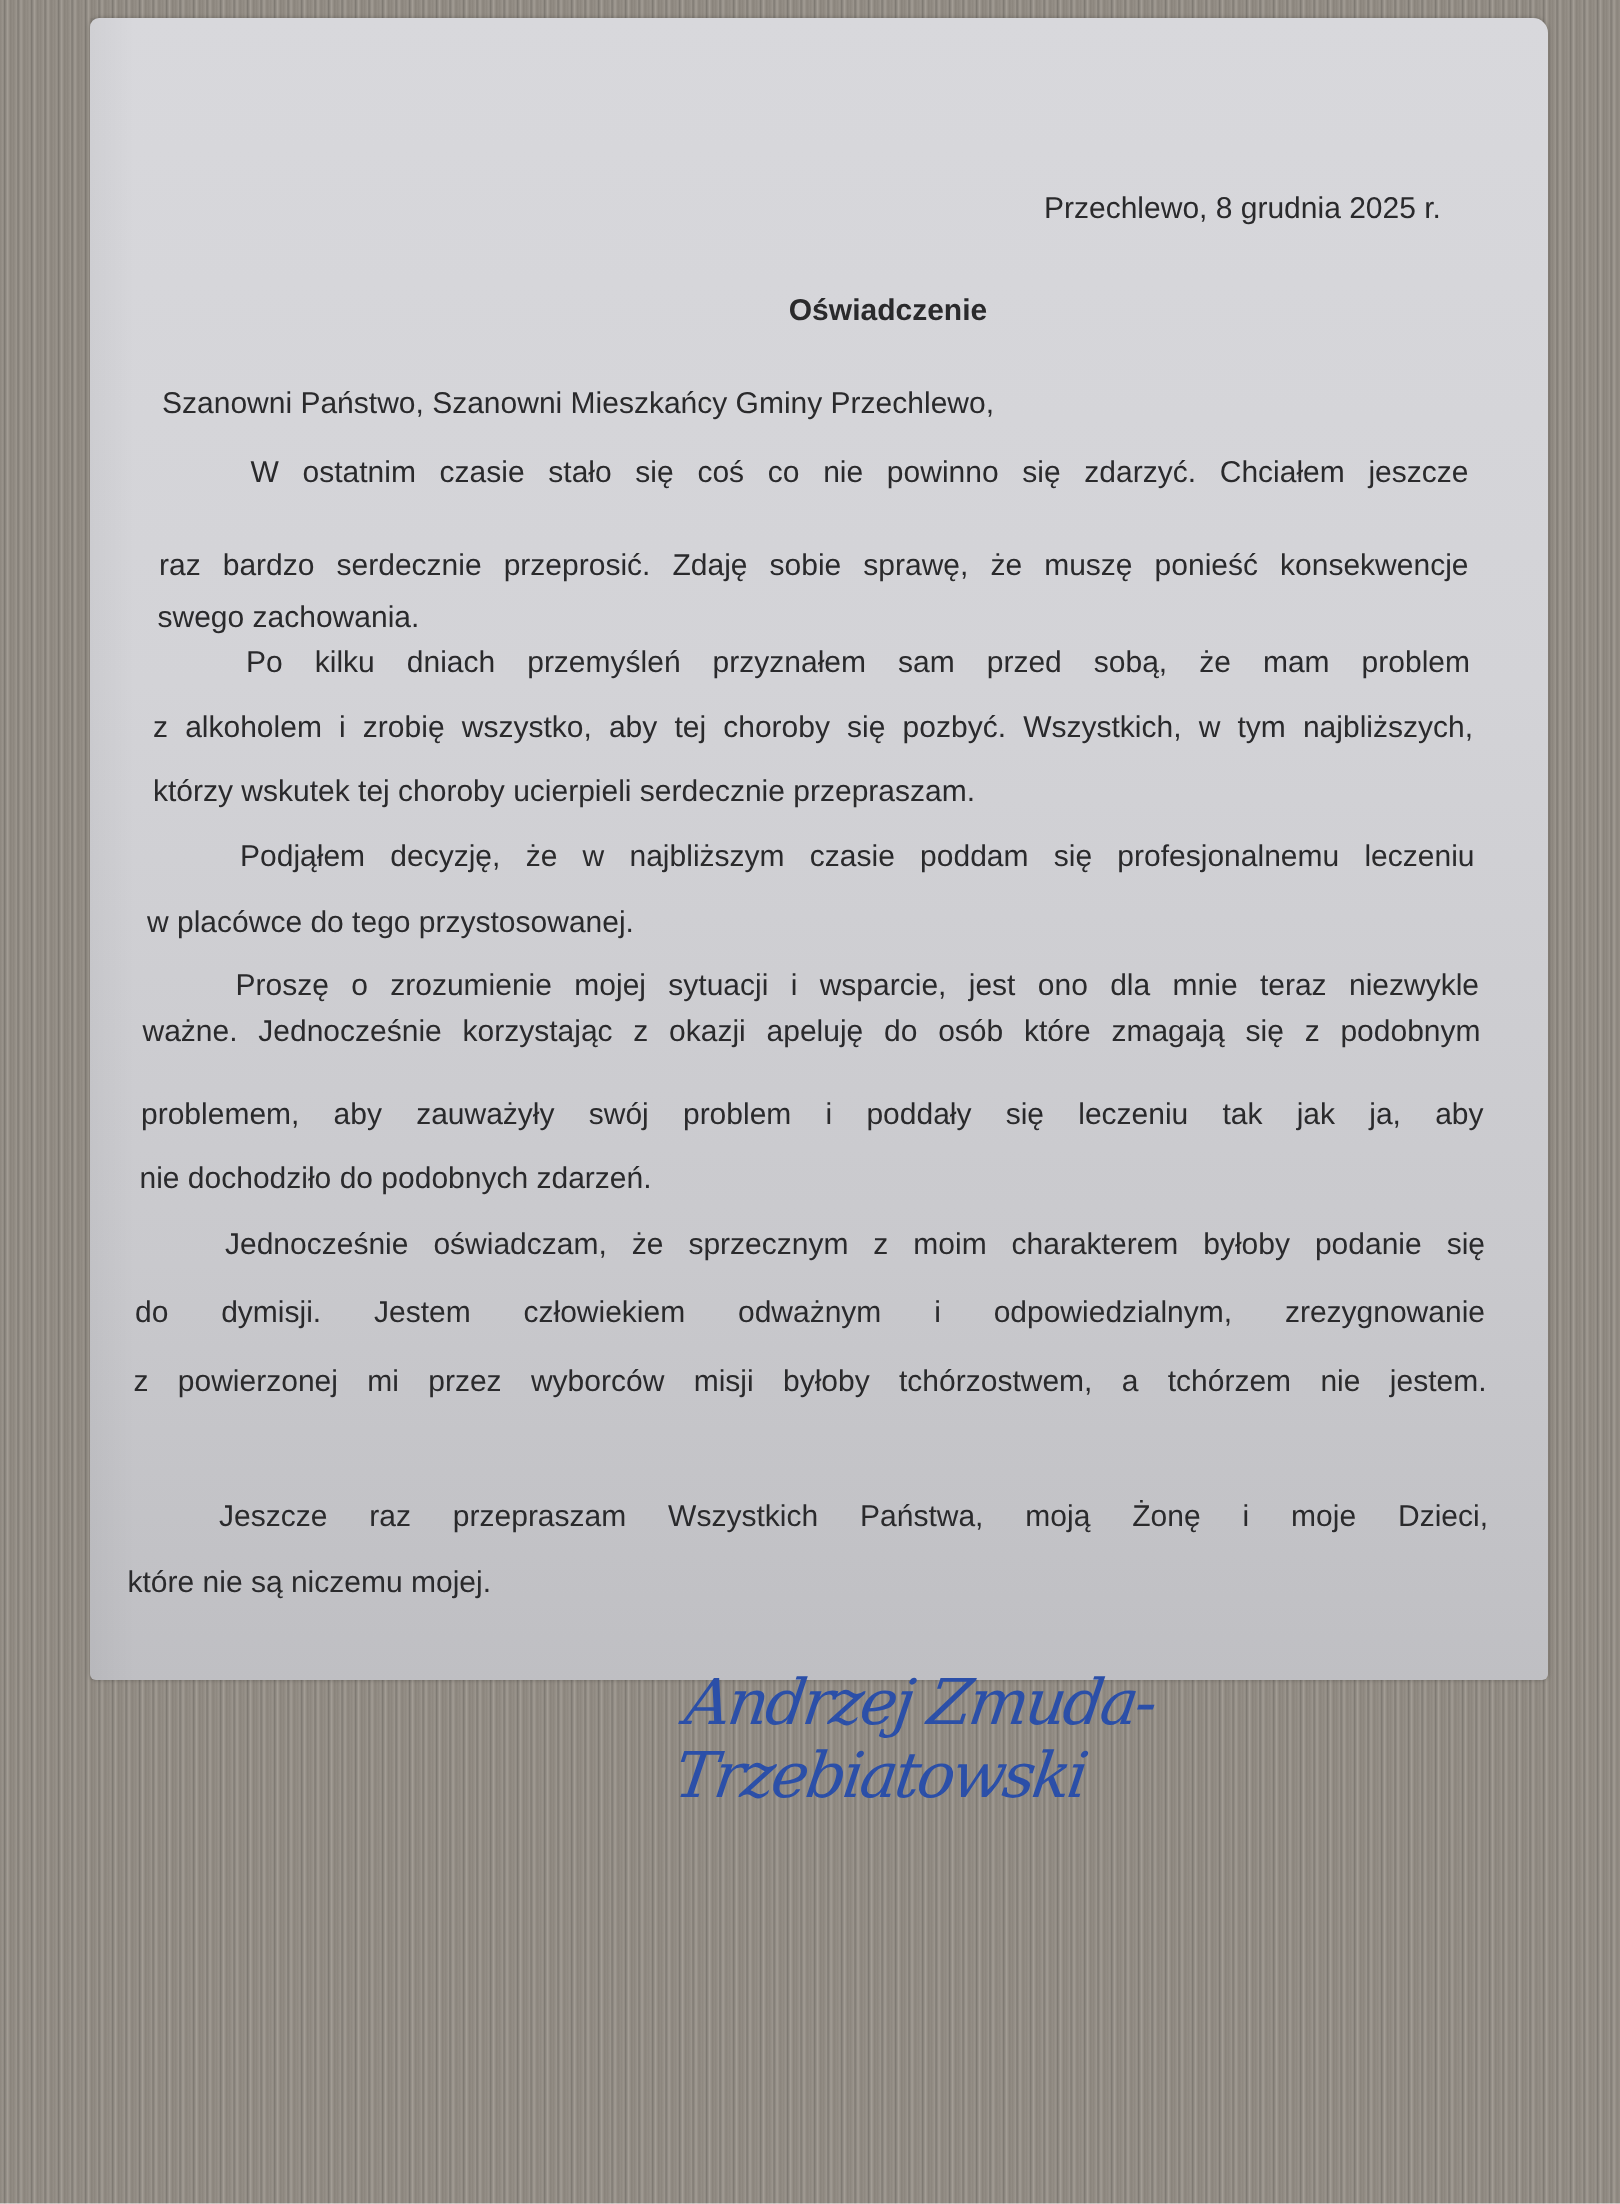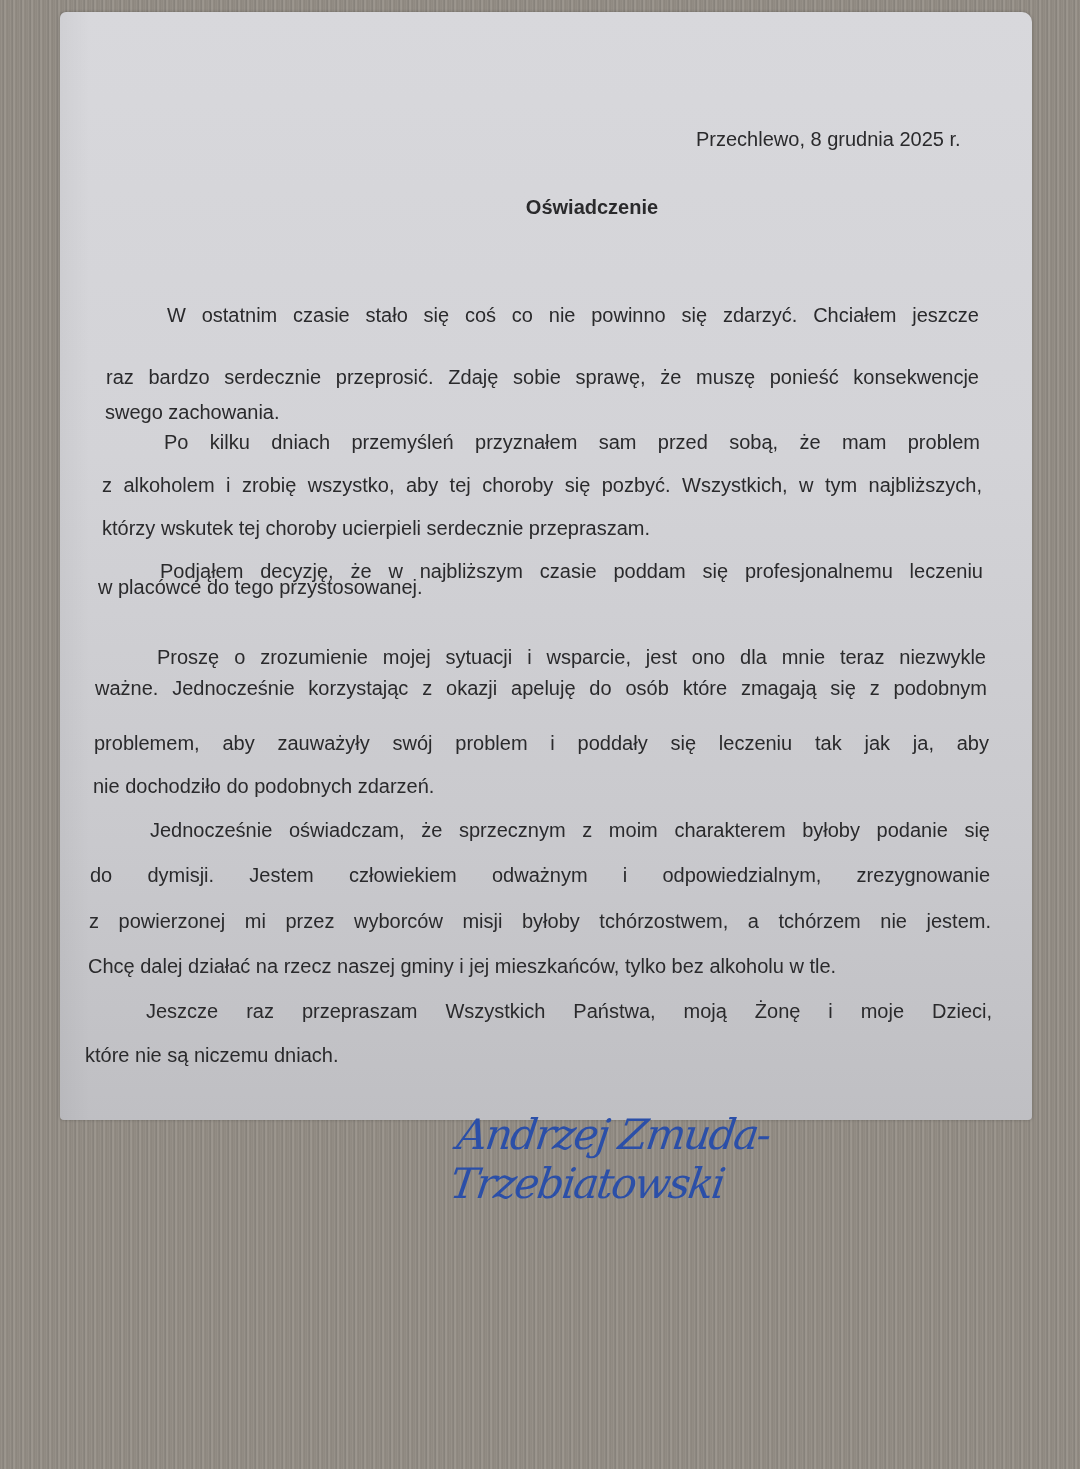--- a/index.html
+++ b/index.html
@@ -30,39 +30,39 @@
   }
 </style>
 </head>
 <body>
 
 <div class="paper">
   <div class="paper-left-edge"></div>
 
   <div class="text date">Przechlewo, 8 grudnia 2025 r.</div>
   <div class="text title">Oświadczenie</div>
+  <div class="text greeting">Szanowni  Państwo, Szanowni Mieszkańcy Gminy Przechlewo,</div>
 
   <div class="line justify" style="left:107px; top:292px; width:812px;">W ostatnim czasie stało się coś co nie powinno się zdarzyć. Chciałem jeszcze</div>
   <div class="line justify" style="left:46px; top:354px; width:873px;">raz bardzo serdecznie przeprosić. Zdaję sobie sprawę, że muszę ponieść konsekwencje</div>
   <div class="line" style="left:45px; top:377px;margin-top:12px;">swego zachowania.</div>
 
   <div class="line justify" style="left:104px; top:419px; width:816px;">Po kilku dniach przemyśleń przyznałem sam przed sobą, że mam problem</div>
   <div class="line justify" style="left:42px; top:462px; width:880px;">z alkoholem i zrobię wszystko, aby tej choroby się pozbyć. Wszystkich, w tym najbliższych,</div>
   <div class="line" style="left:42px; top:505px;">którzy wskutek tej choroby ucierpieli serdecznie przepraszam.</div>
 
   <div class="line justify" style="left:100px; top:548px; width:823px;">Podjąłem decyzję, że w najbliższym czasie poddam się profesjonalnemu leczeniu</div>
-  <div class="line" style="left:38px; top:564px;">w placówce do tego przystosowanej.</div>
+  <div class="line" style="left:38px; top:592px;">w placówce do tego przystosowanej.</div>
 
   <div class="line justify" style="left:97px; top:634px; width:829px;">Proszę o zrozumienie mojej sytuacji i wsparcie, jest ono dla mnie teraz niezwykle</div>
   <div class="line justify" style="left:35px; top:665px; width:892px;">ważne. Jednocześnie korzystając z okazji apeluję do osób które zmagają się z podobnym</div>
   <div class="line justify" style="left:34px; top:720px; width:895px;">problemem, aby zauważyły swój problem i poddały się leczeniu tak jak ja, aby</div>
   <div class="line" style="left:33px; top:763px;">nie dochodziło do podobnych zdarzeń.</div>
 
   <div class="line justify" style="left:90px; top:807px; width:840px;">Jednocześnie oświadczam, że sprzecznym z moim charakterem byłoby podanie się</div>
   <div class="line justify" style="left:30px; top:852px; width:900px;">do dymisji. Jestem człowiekiem odważnym i odpowiedzialnym, zrezygnowanie</div>
   <div class="line justify" style="left:29px; top:898px; width:902px;">z powierzonej mi przez wyborców misji byłoby tchórzostwem, a tchórzem nie jestem.</div>
-  <div class="line" style="left:28px; top:943px;">Chcę dalej działać na rzecz naszej gminy i jej mieszkańców, tylko bez alkoholu w tle.</div>
 
   <div class="line justify" style="left:86px; top:988px; width:846px;">Jeszcze raz przepraszam Wszystkich Państwa, moją Żonę i moje Dzieci,</div>
-  <div class="line" style="left:25px; top:1032px;">które nie są niczemu dniach.</div>
+  <div class="line" style="left:25px; top:1032px;">które nie są niczemu mojej.</div>
 
   <div class="signature">Andrzej Zmuda-Trzebiatowski</div>
 </div>
 
 </body></html>

